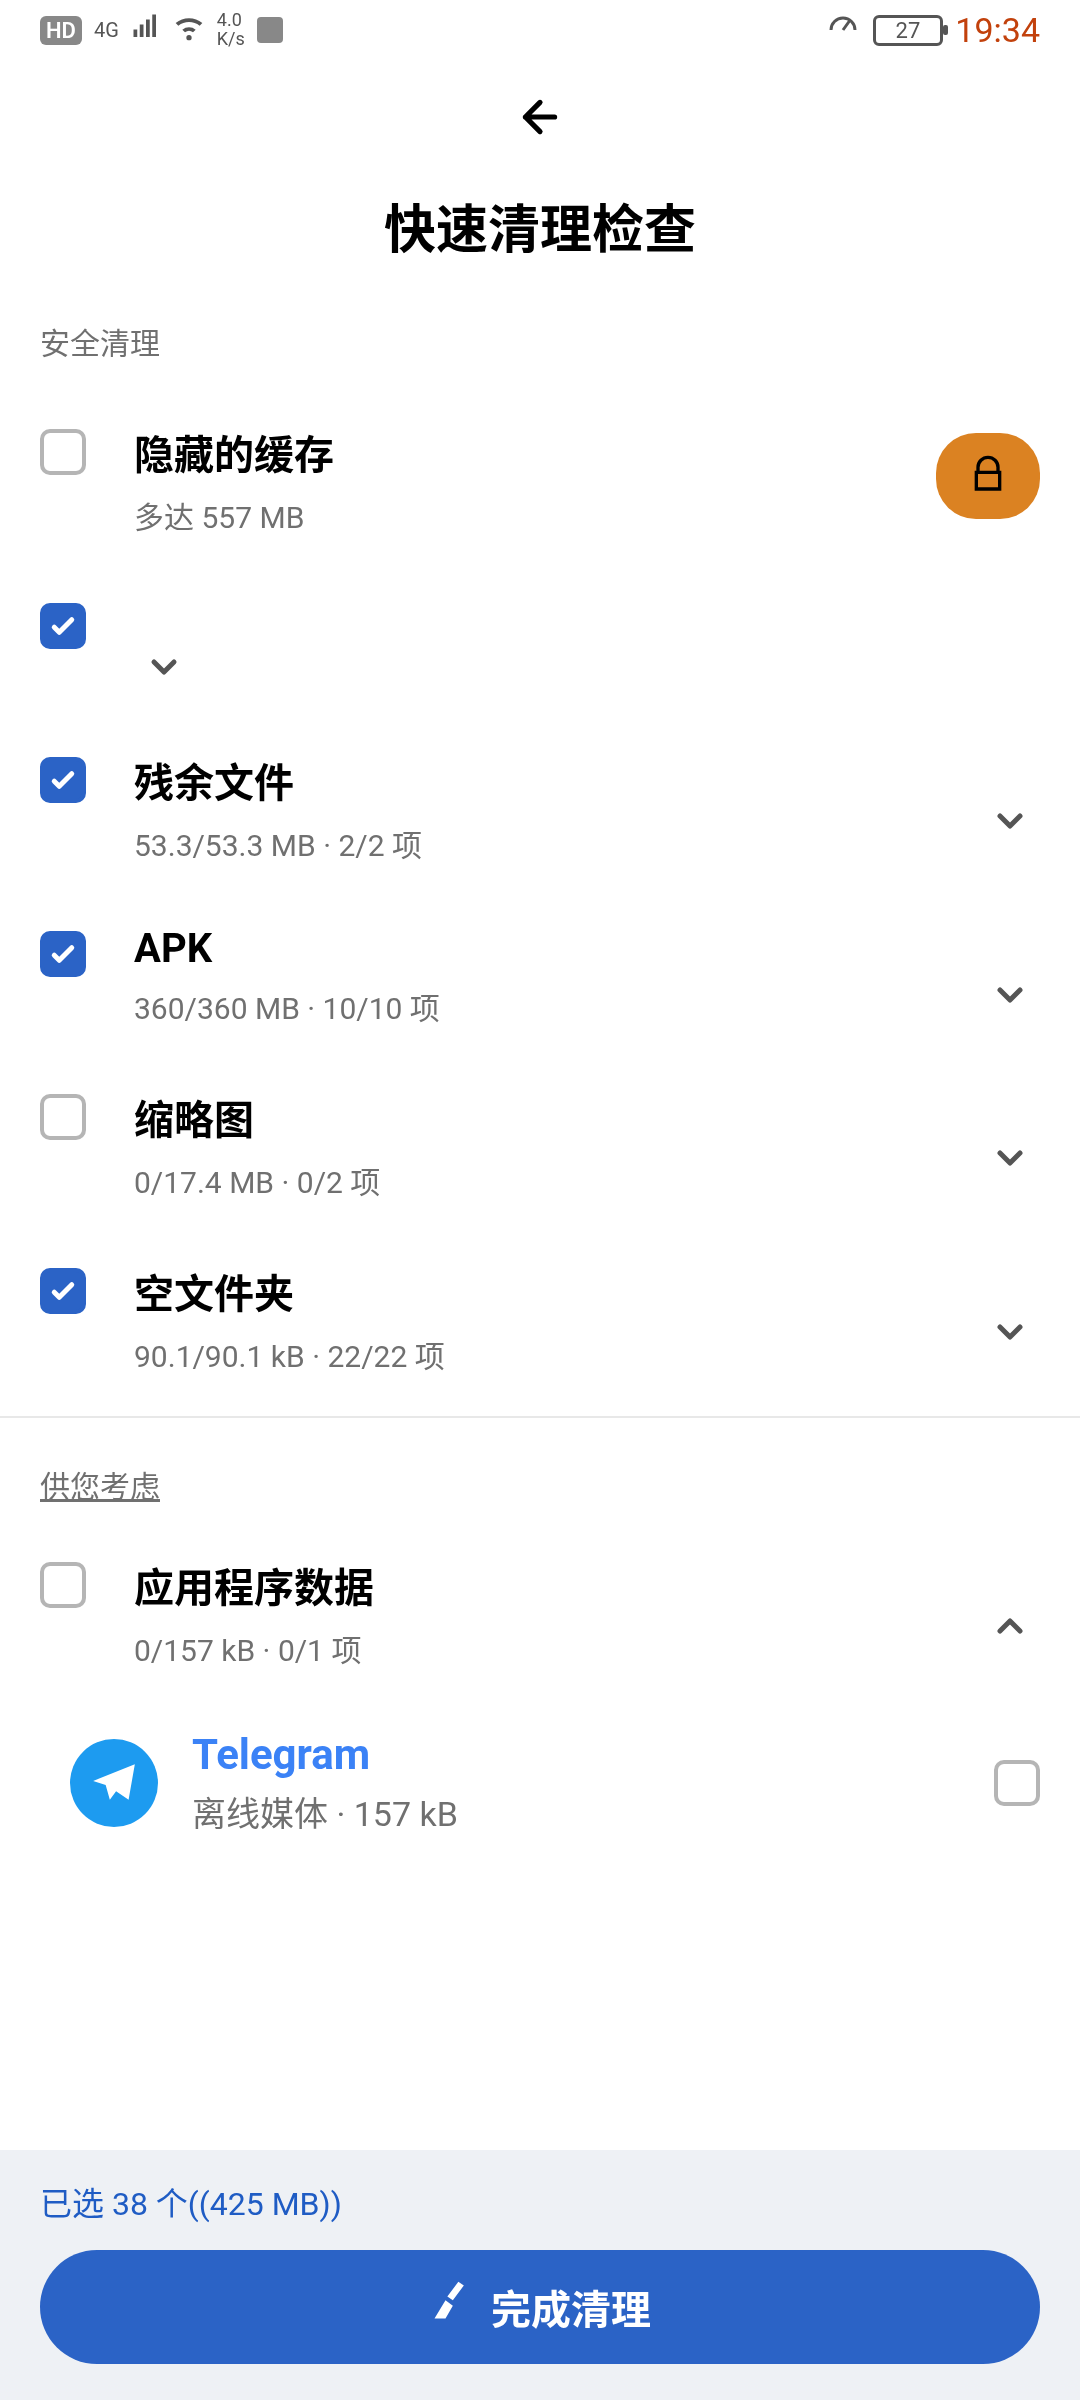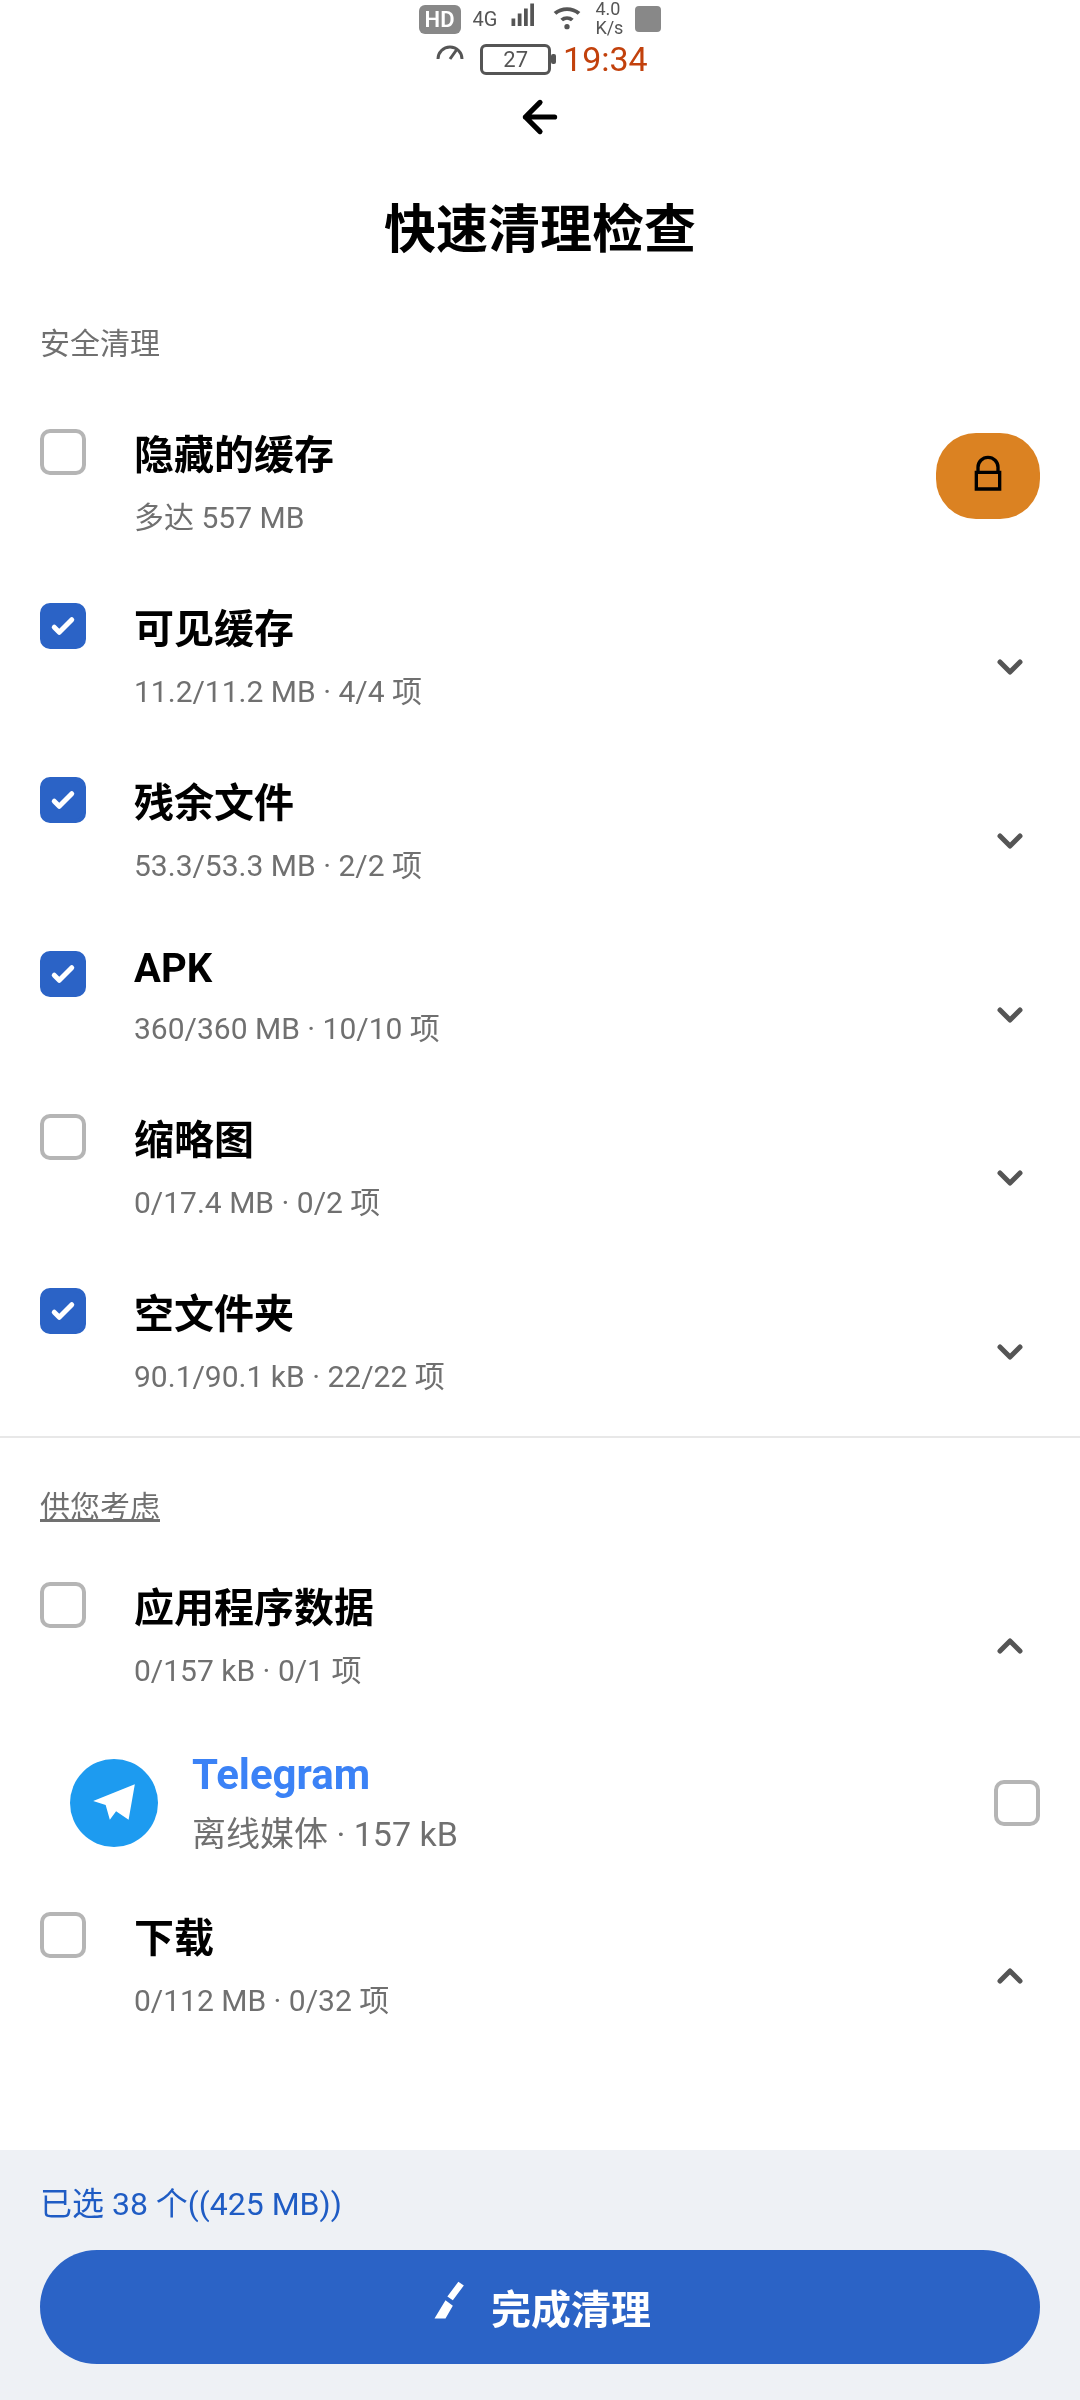--- a/index.html
+++ b/index.html
@@ -14,21 +14,20 @@
 
 
 .status-bar {
   height: 60px;
   display: flex;
   align-items: center;
   justify-content: space-between;
   padding: 0 40px;
   font-size: 26px;
   color: #555;
-  flex-direction: column;
 }
 .status-left, .status-right {
   display: flex;
   align-items: center;
   gap: 12px;
 }
 .status-left .hd {
   background: #888;
   color: #fff;
   border-radius: 6px;
@@ -258,24 +257,20 @@
       </span>
     </div>
   </div>
 
   <div class="row">
     <div class="checkbox checked">
       <svg viewBox="0 0 24 24">
           <path fill="none" stroke="#fff" stroke-width="4" stroke-linecap="round" stroke-linejoin="round" d="M5 13l4 4L19 7"></path>
         </svg>
     </div>
-    <div class="row-main">
-      <div class="row-title">可见缓存</div>
-      <div class="row-sub">11.2/11.2 MB · 4/4 项</div>
-    </div>
     <div class="row-trailing">
       <span><svg viewBox="0 0 24 24">
             <path fill="none" stroke="#555" stroke-width="3" stroke-linecap="round" stroke-linejoin="round" d="M6 9l6 6 6-6"></path>
           </svg></span>
     </div>
   </div>
 
   <div class="row">
     <div class="checkbox checked">
       <svg viewBox="0 0 24 24">
@@ -363,32 +358,20 @@
           <path fill="#fff" d="M22 3L2 11l6 2 2 7 3-4 6 4z"></path>
         </svg>
     </div>
     <div class="sub-main">
       <div class="sub-title">Telegram</div>
       <div class="sub-sub">离线媒体 · 157 kB</div>
     </div>
     <div class="sub-checkbox"></div>
   </div>
 
-  <div class="row" style="padding-bottom:10px;">
-    <div class="checkbox"></div>
-    <div class="row-main">
-      <div class="row-title">下载</div>
-      <div class="row-sub">0/112 MB · 0/32 项</div>
-    </div>
-    <div class="row-trailing">
-      <span><svg viewBox="0 0 24 24">
-            <path fill="none" stroke="#555" stroke-width="3" stroke-linecap="round" stroke-linejoin="round" d="M6 15l6-6 6 6"></path>
-          </svg></span>
-    </div>
-  </div>
 
 </div>
 
 <div class="bottom">
   <div class="selection-text">已选 38 个((425 MB))</div>
   <div class="finish-button">
     <span>
       <svg viewBox="0 0 24 24">
           <path fill="#fff" d="M19 3l-6 8-3-2 6-8zM9 11l4 3-4 7H3z"></path>
         </svg>

